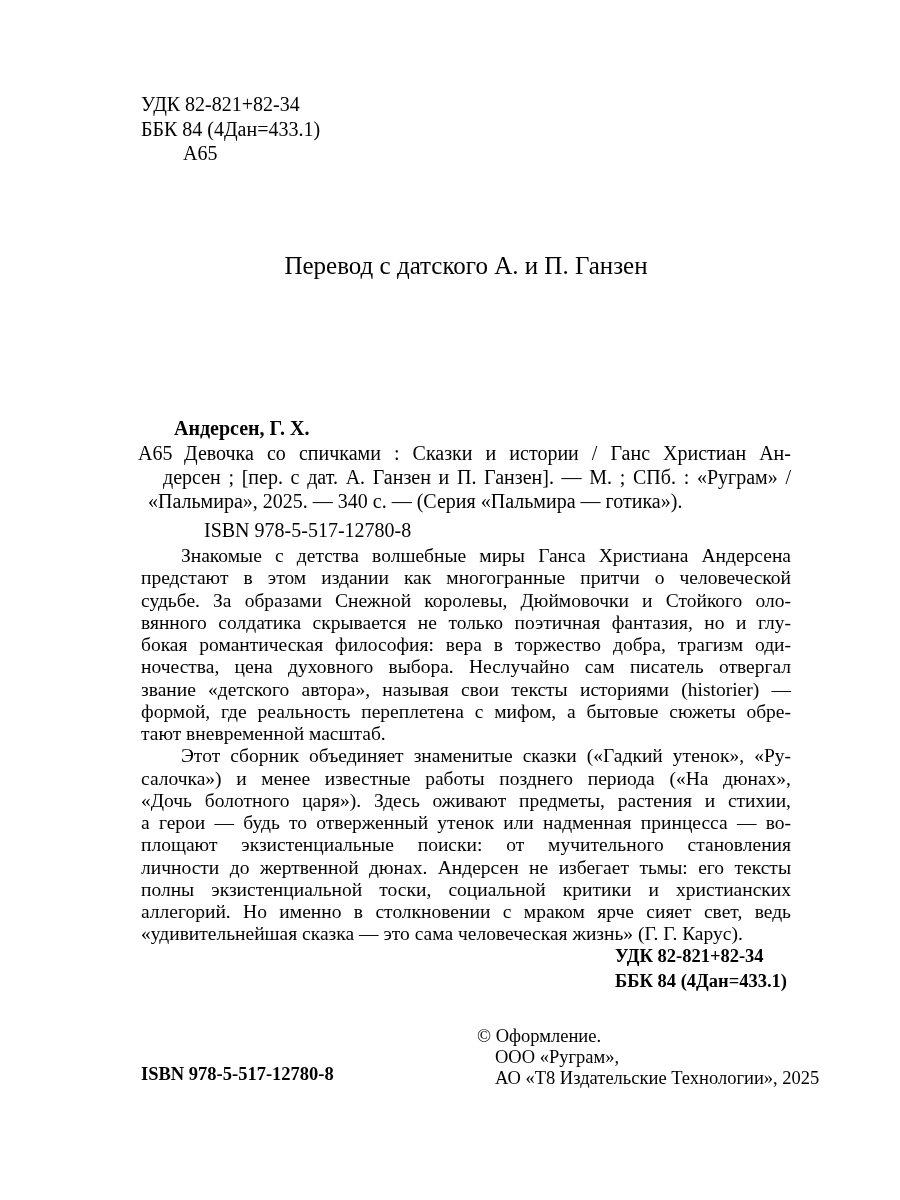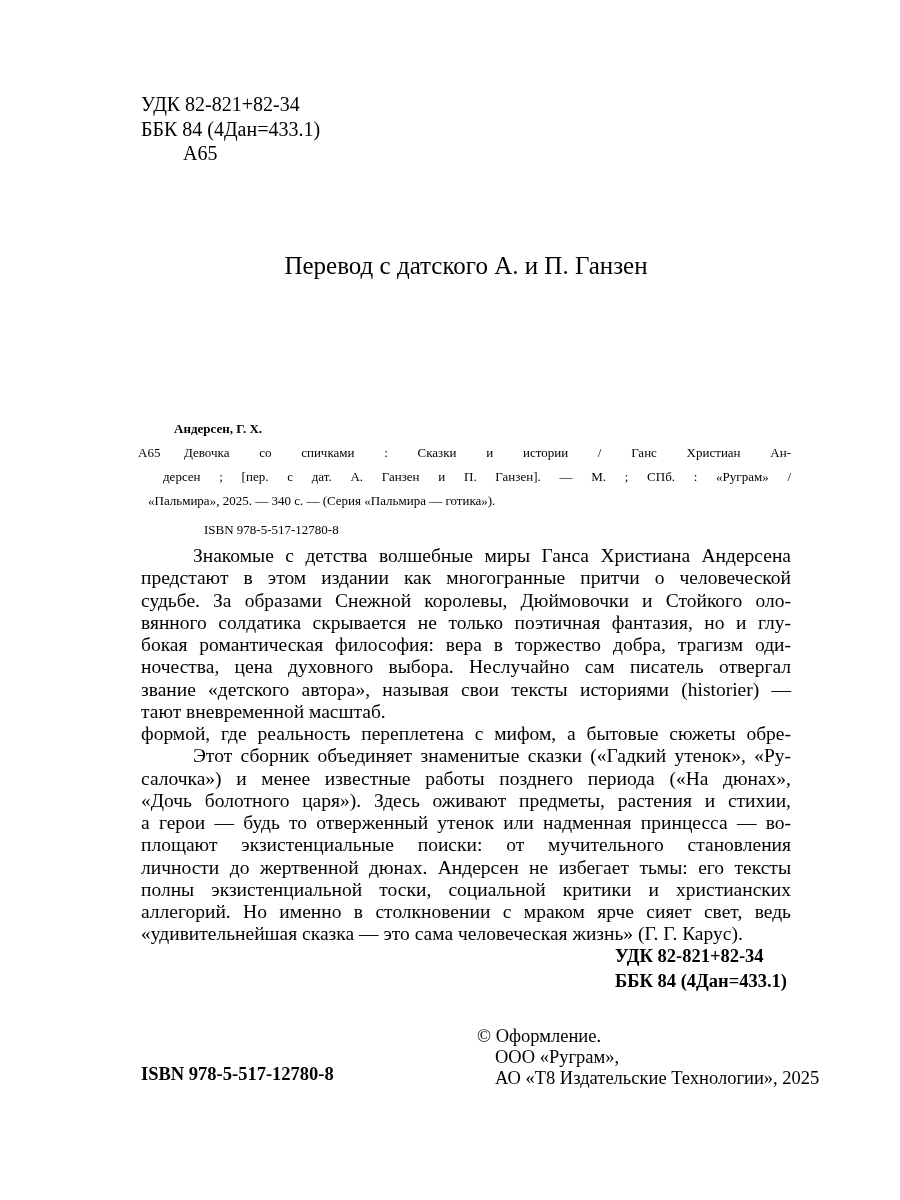--- a/index.html
+++ b/index.html
@@ -15,36 +15,36 @@
   .abs { position: absolute; }
 
   
   .top-codes { left: 141px; top: 92px; font-size: 20px; line-height: 24.5px; }
   .top-codes .sign { margin-left: 42px; }
 
   
   .translator { left: 141px; top: 252px; width: 650px; text-align: center; font-size: 25px; }
 
   
-  .bib { left: 141px; top: 416px; width: 650px; font-size: 13px; }
+  .bib { left: 141px; top: 416px; width: 650px; font-size: 20px; }
   .bib-author { font-weight: bold; margin-left: 33px; line-height: 25px; }
   .bib-entry { position: relative; line-height: 24.2px; }
   .bib-sign { position: absolute; left: -3px; top: 0; }
   .bib-isbn { margin-left: 63px; margin-top: 4px; line-height: 24px; }
 
   
   .justify-lines .tline { text-align: justify; text-align-last: justify; }
   .justify-lines .tline-last { text-align-last: left; }
   .bib-entry .tline { margin-left: 22px; }
   .bib-entry .tline:first-child { margin-left: 43px; }
   .bib-entry .tline:last-child { margin-left: 7px; }
 
   
   .annotation { left: 141px; top: 545px; width: 650px; font-size: 19.5px; line-height: 22.25px; }
-  .para .tline:first-child { margin-left: 52px; }
+  .para .tline:first-child { margin-left: 40px; }
 
   
   .bottom-codes { left: 615px; top: 944px; font-size: 18.5px; font-weight: bold; line-height: 24.5px; }
 
   
   .copyright { left: 477px; top: 1026px; font-size: 18.5px; line-height: 20.8px; }
   .copyright .tline { margin-left: 18px; }
   .copyright .tline:first-child { margin-left: 0; }
   .isbn-footer { left: 141px; top: 1064px; font-size: 18.5px; font-weight: bold; }
 </style>
@@ -76,22 +76,22 @@
 
   <div class="abs annotation">
     <div class="para justify-lines">
         <div class="tline">Знакомые с детства волшебные миры Ганса Христиана Андерсена</div>
         <div class="tline">предстают в этом издании как многогранные притчи о человеческой</div>
         <div class="tline">судьбе. За образами Снежной королевы, Дюймовочки и Стойкого оло-</div>
         <div class="tline">вянного солдатика скрывается не только поэтичная фантазия, но и глу-</div>
         <div class="tline">бокая романтическая философия: вера в торжество добра, трагизм оди-</div>
         <div class="tline">ночества, цена духовного выбора. Неслучайно сам писатель отвергал</div>
         <div class="tline">звание «детского автора», называя свои тексты историями (historier) —</div>
+        <div class="tline">формой, где реальность переплетена с мифом, а бытовые сюжеты обре-</div>
         <div class="tline tline-last">тают вневременной масштаб.</div>
-        <div class="tline">формой, где реальность переплетена с мифом, а бытовые сюжеты обре-</div>
       </div>
     <div class="para justify-lines">
         <div class="tline">Этот сборник объединяет знаменитые сказки («Гадкий утенок», «Ру-</div>
         <div class="tline">салочка») и менее известные работы позднего периода («На дюнах»,</div>
         <div class="tline">«Дочь болотного царя»). Здесь оживают предметы, растения и стихии,</div>
         <div class="tline">а герои — будь то отверженный утенок или надменная принцесса — во-</div>
         <div class="tline">площают экзистенциальные поиски: от мучительного становления</div>
         <div class="tline">личности до жертвенной дюнах. Андерсен не избегает тьмы: его тексты</div>
         <div class="tline">полны экзистенциальной тоски, социальной критики и христианских</div>
         <div class="tline">аллегорий. Но именно в столкновении с мраком ярче сияет свет, ведь</div>

